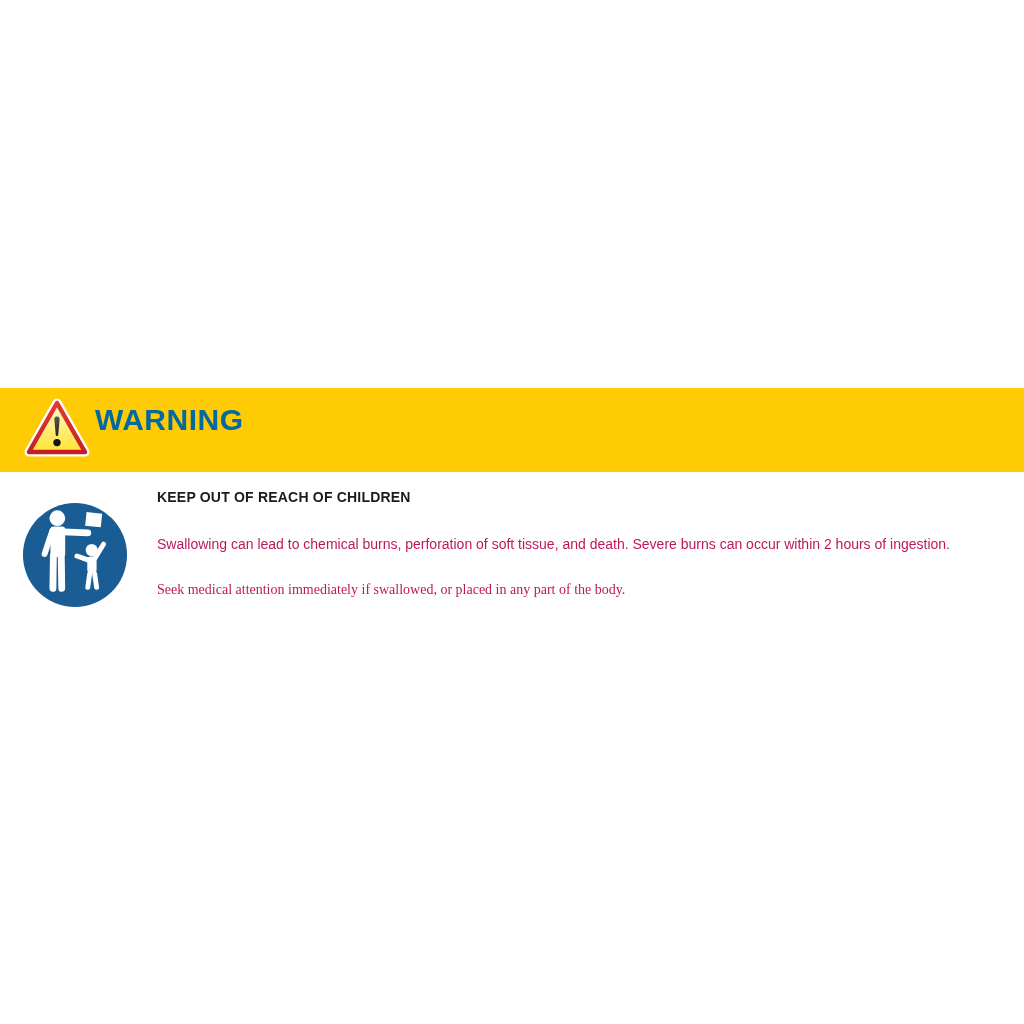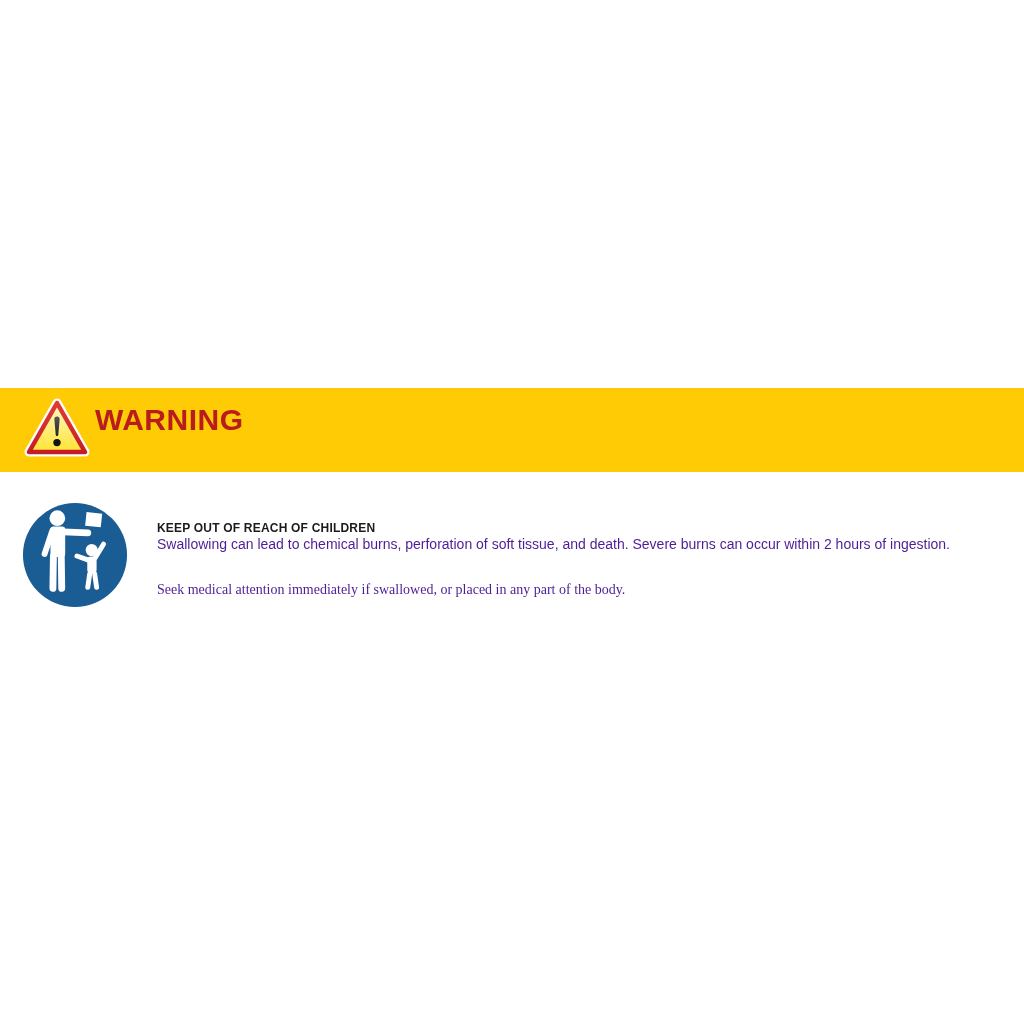--- a/index.html
+++ b/index.html
@@ -31,39 +31,38 @@
   .warning-title {
     position: absolute;
     left: 95px;
     top: 0;
     height: 64px;
     display: flex;
     align-items: center;
     font-size: 30px;
     font-weight: bold;
     letter-spacing: 0.5px;
-    color: #b91c1c;
+    color: #0369a1;
   }
   .picto-icon {
     position: absolute;
     left: 21px;
     top: 501px;
     width: 108px;
     height: 108px;
   }
   .text-col { position: absolute; left: 157px; white-space: nowrap; }
   .heading {
     top: 489px;
-    font-size: 12px;
+    font-size: 14px;
     font-weight: bold;
     color: #1B1B1B;
     letter-spacing: 0.2px;
-    margin-top: 32px;
   }
-  .para { font-size: 14px; color: #4c1d95; }
+  .para { font-size: 14px; color: #be185d; }
   .para-1 { top: 536px; }
   .para-2 { top: 582px; font-family: Liberation Serif, serif; }
 </style>
 </head>
 <body>
 
 <div class="page">
 
   <div class="banner" style="background-color: rgb(255, 203, 5);">
 

